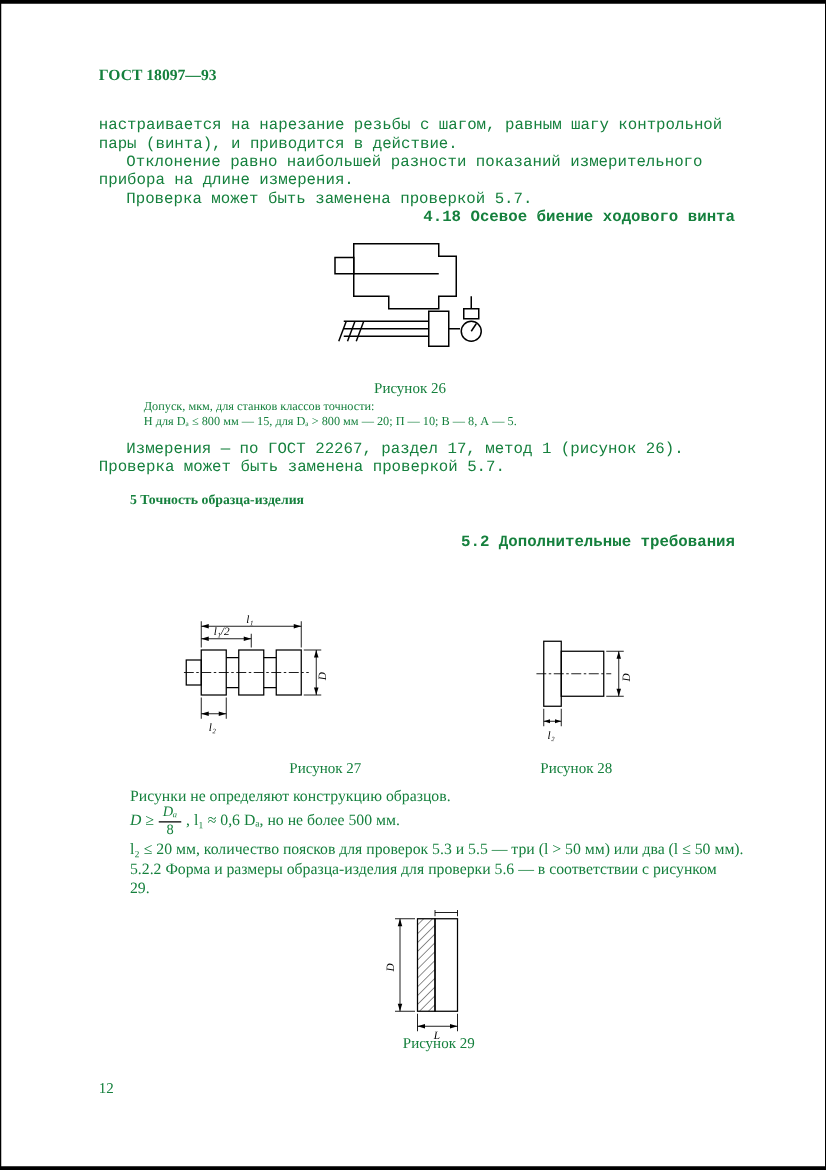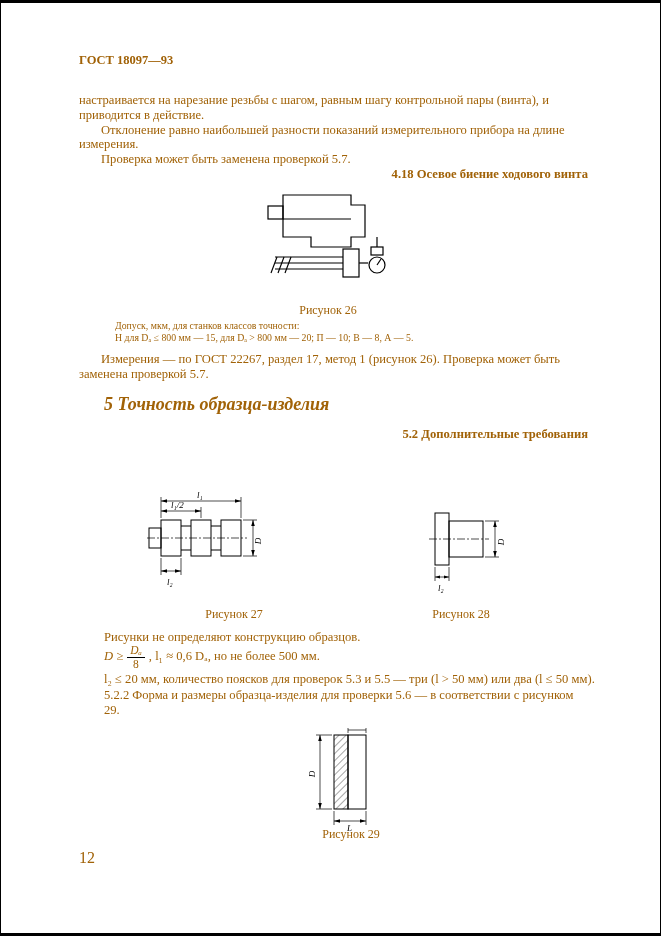--- a/index.html
+++ b/index.html
@@ -1,39 +1,39 @@
 <!DOCTYPE html>
 <html><head>
 <meta charset="utf-8">
 <style>
   * { margin:0; padding:0; box-sizing:border-box; }
   html,body { background:#fff; }
   .page {
     position:relative;
     width:661px; height:936px;
     background:#fff;
-    color:#a16207;
+    color:#15803d;
     font-family:"Liberation Serif","DejaVu Serif",serif;
     border-top:3px solid #000;
     border-bottom:3px solid #000;
     border-left:1.5px solid #000;
     border-right:1.5px solid #000;
     overflow:hidden;
   }
   .abs { position:absolute; }
   .doc-number { font-weight:bold; font-size:12.5px; }
   .body-text { font-size:12.6px; line-height:14.8px; }
-  .body-text p { margin:0; }
+  .body-text p { margin:0;font-family:Liberation Mono, monospace; }
   .indent { text-indent:22px; }
   .noindent { text-indent:0; }
   .bold { font-weight:bold;text-align:right; }
-  .section-heading { font-size:18px; font-weight:bold;font-style:italic; }
+  .section-heading { font-size:11px; font-weight:bold; }
   .caption { font-size:12px; text-align:center; }
   .smallnote { font-size:9.8px; line-height:11.8px; }
-  .pagenum { font-size:16px; }
+  .pagenum { font-size:12px;margin-top:14px; }
   .formula-line { font-size:12.6px; line-height:14.8px; white-space:nowrap; }
   .ital { font-style:italic; }
   .frac { display:inline-block; text-align:center; vertical-align:middle; margin:0 4px; }
   .frac .num { display:block; border-bottom:1px solid #000; padding:0 3px; font-size:11.5px; line-height:12.5px; font-style:italic; }
   .frac .den { display:block; font-size:11.5px; line-height:12.5px; }
   svg { display:block; }
   svg text { font-family:"Liberation Serif","DejaVu Serif",serif; }
 </style>
 </head>
 <body>
@@ -139,21 +139,21 @@
       <line x1="6" y1="76" x2="20" y2="76" stroke-width="0.7"></line>
       <path d="M6 76 l5 -1.6 v3.2 Z" fill="#000" stroke="none"></path>
       <path d="M20 76 l-5 -1.6 v3.2 Z" fill="#000" stroke="none"></path>
     </g>
     <g font-size="9" font-style="italic" fill="#000">
       <text x="75" y="41" transform="rotate(-90 75 41)" text-anchor="middle">D</text>
       <text x="9" y="90">l₂</text>
     </g>
   </svg>
 
-  <div class="abs caption" style="left:178px; top:604px; width:110px;">Рисунок 27</div>
+  <div class="abs caption" style="left:178px; top:604px; width:110px;text-align:right;">Рисунок 27</div>
   <div class="abs caption" style="left:405px; top:604px; width:110px;">Рисунок 28</div>
 
   <div class="abs body-text" style="left:103px; top:627px; width:484px;">Рисунки не определяют конструкцию образцов.</div>
 
   <div class="abs formula-line" style="left:103px; top:641px;">
     <span class="ital">D ≥</span><span class="frac"><span class="num">Dₐ</span><span class="den">8</span></span><span>, l₁ ≈ 0,6 Dₐ, но не более 500 мм.</span>
   </div>
 
   <div class="abs formula-line" style="left:103px; top:669px;">l₂ ≤ 20 мм, количество поясков для проверок 5.3 и 5.5 — три (l &gt; 50 мм) или два (l ≤ 50 мм).</div>
 

